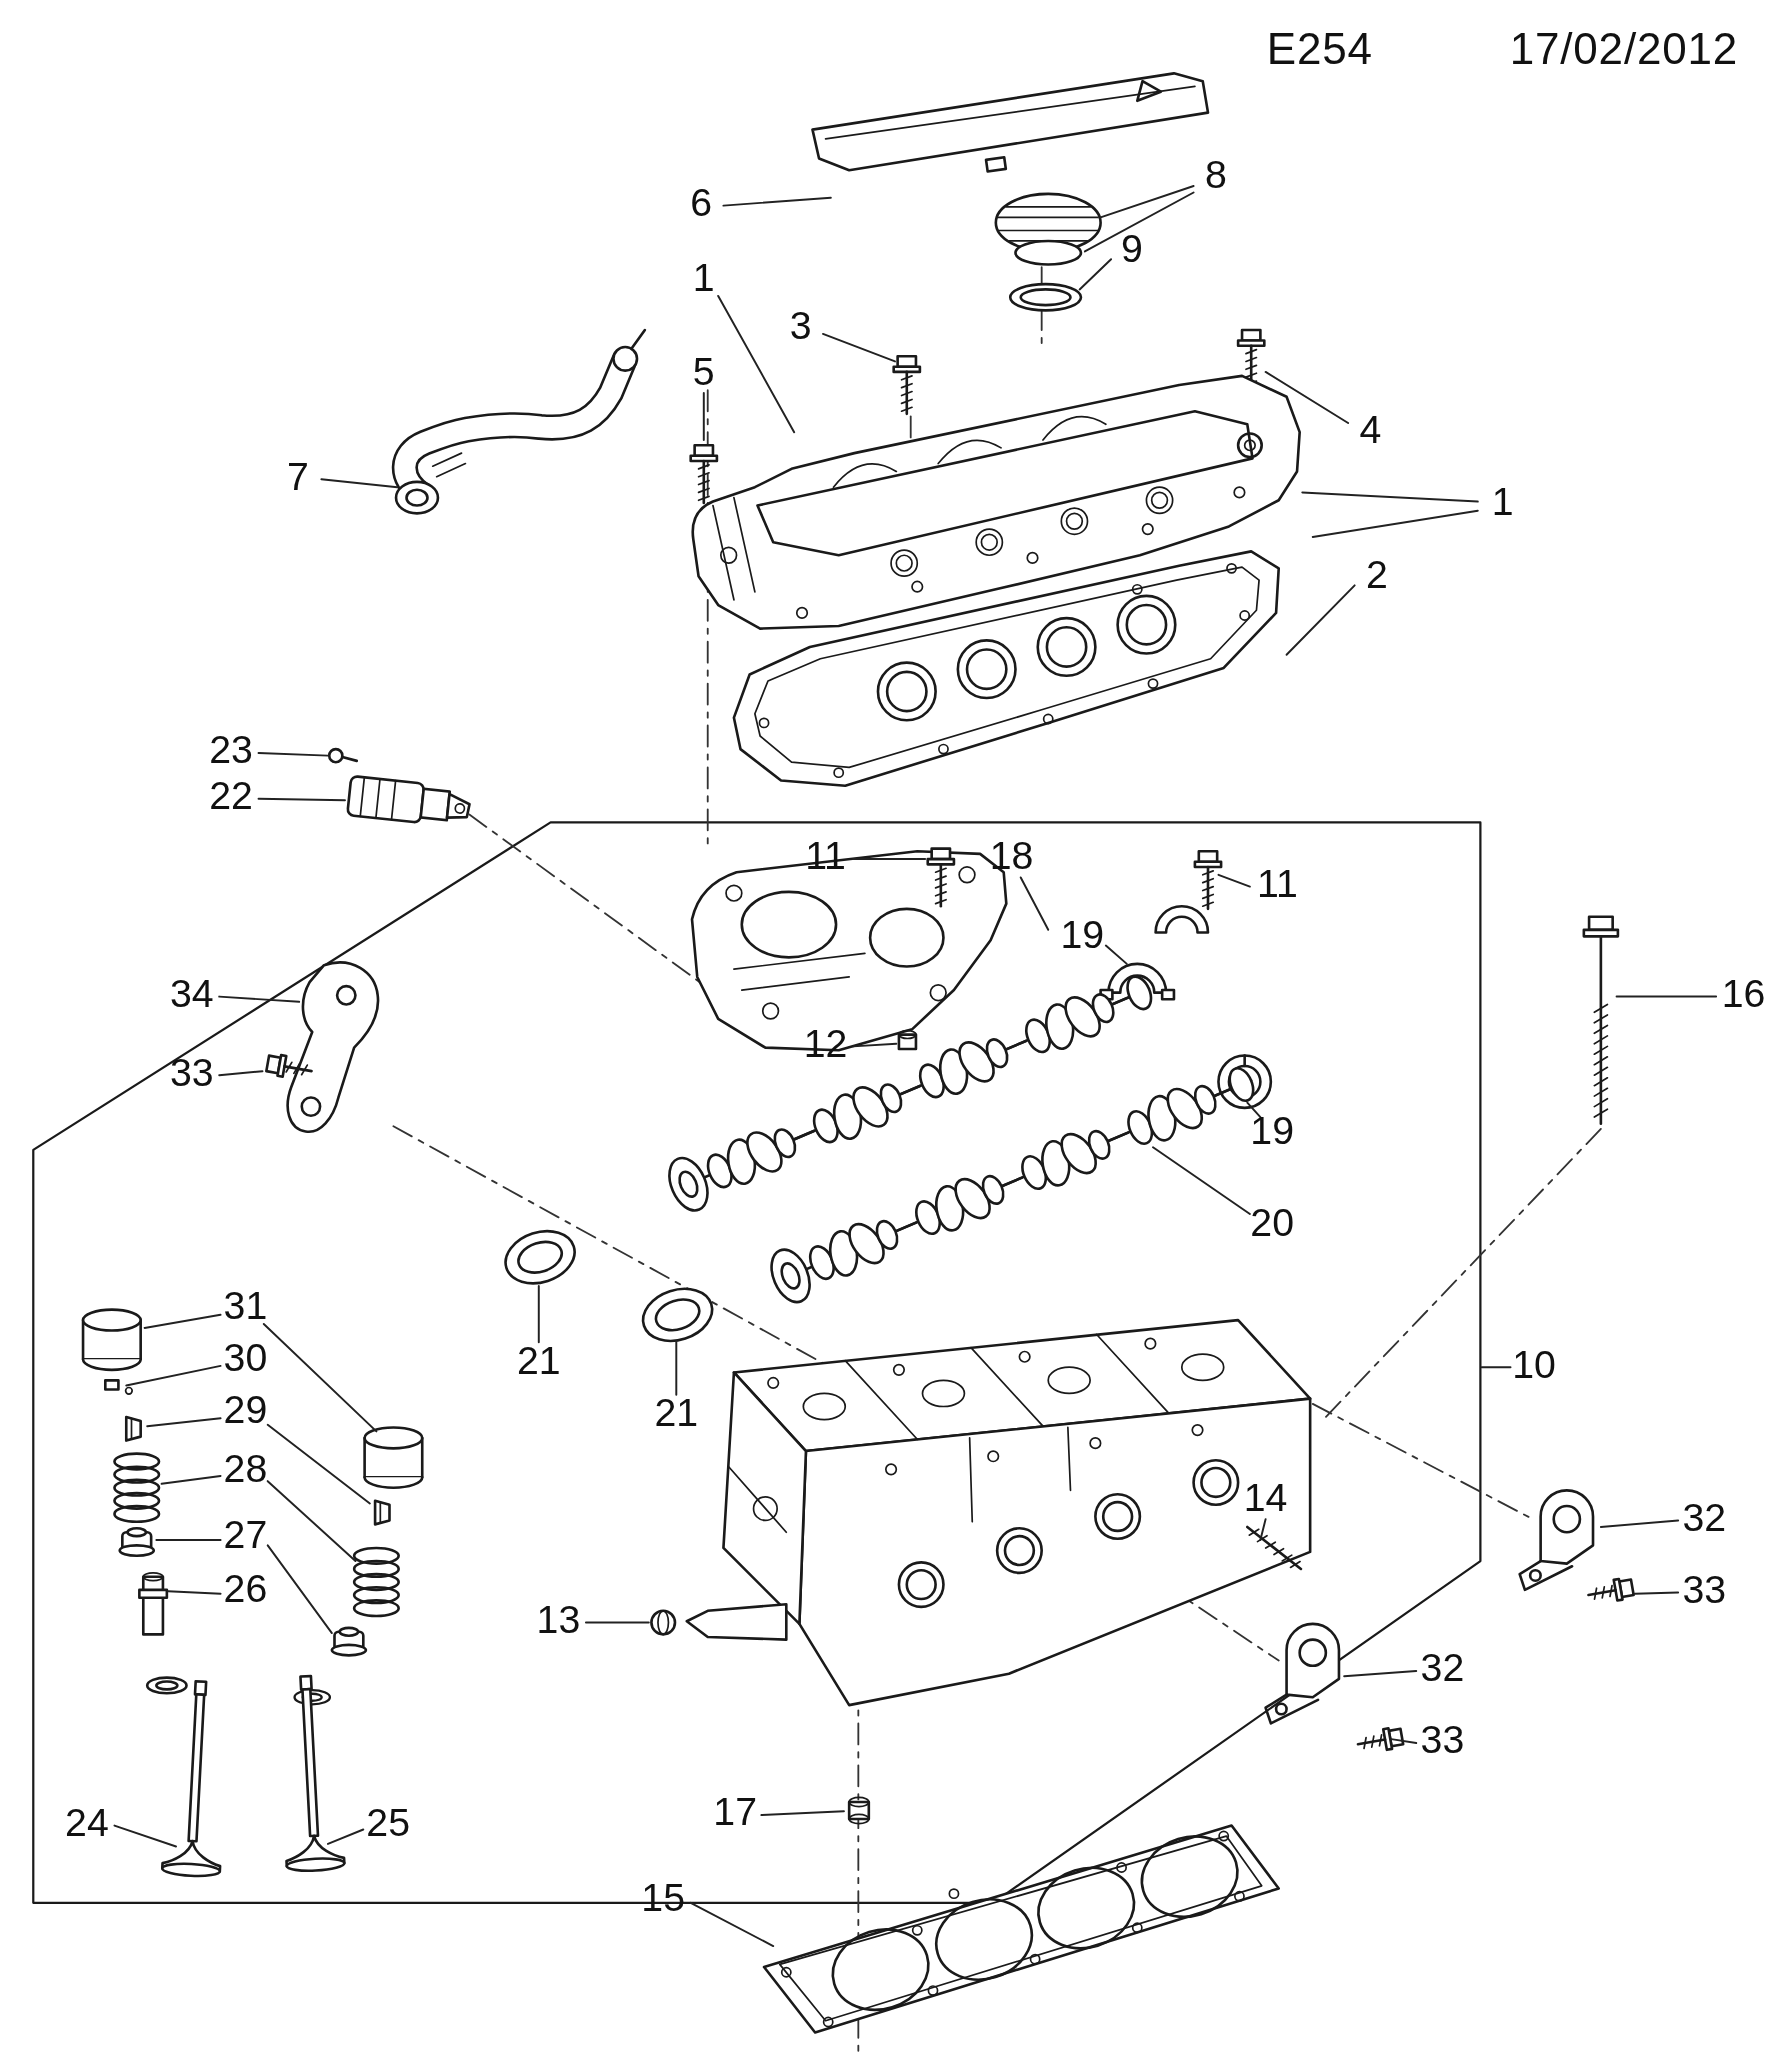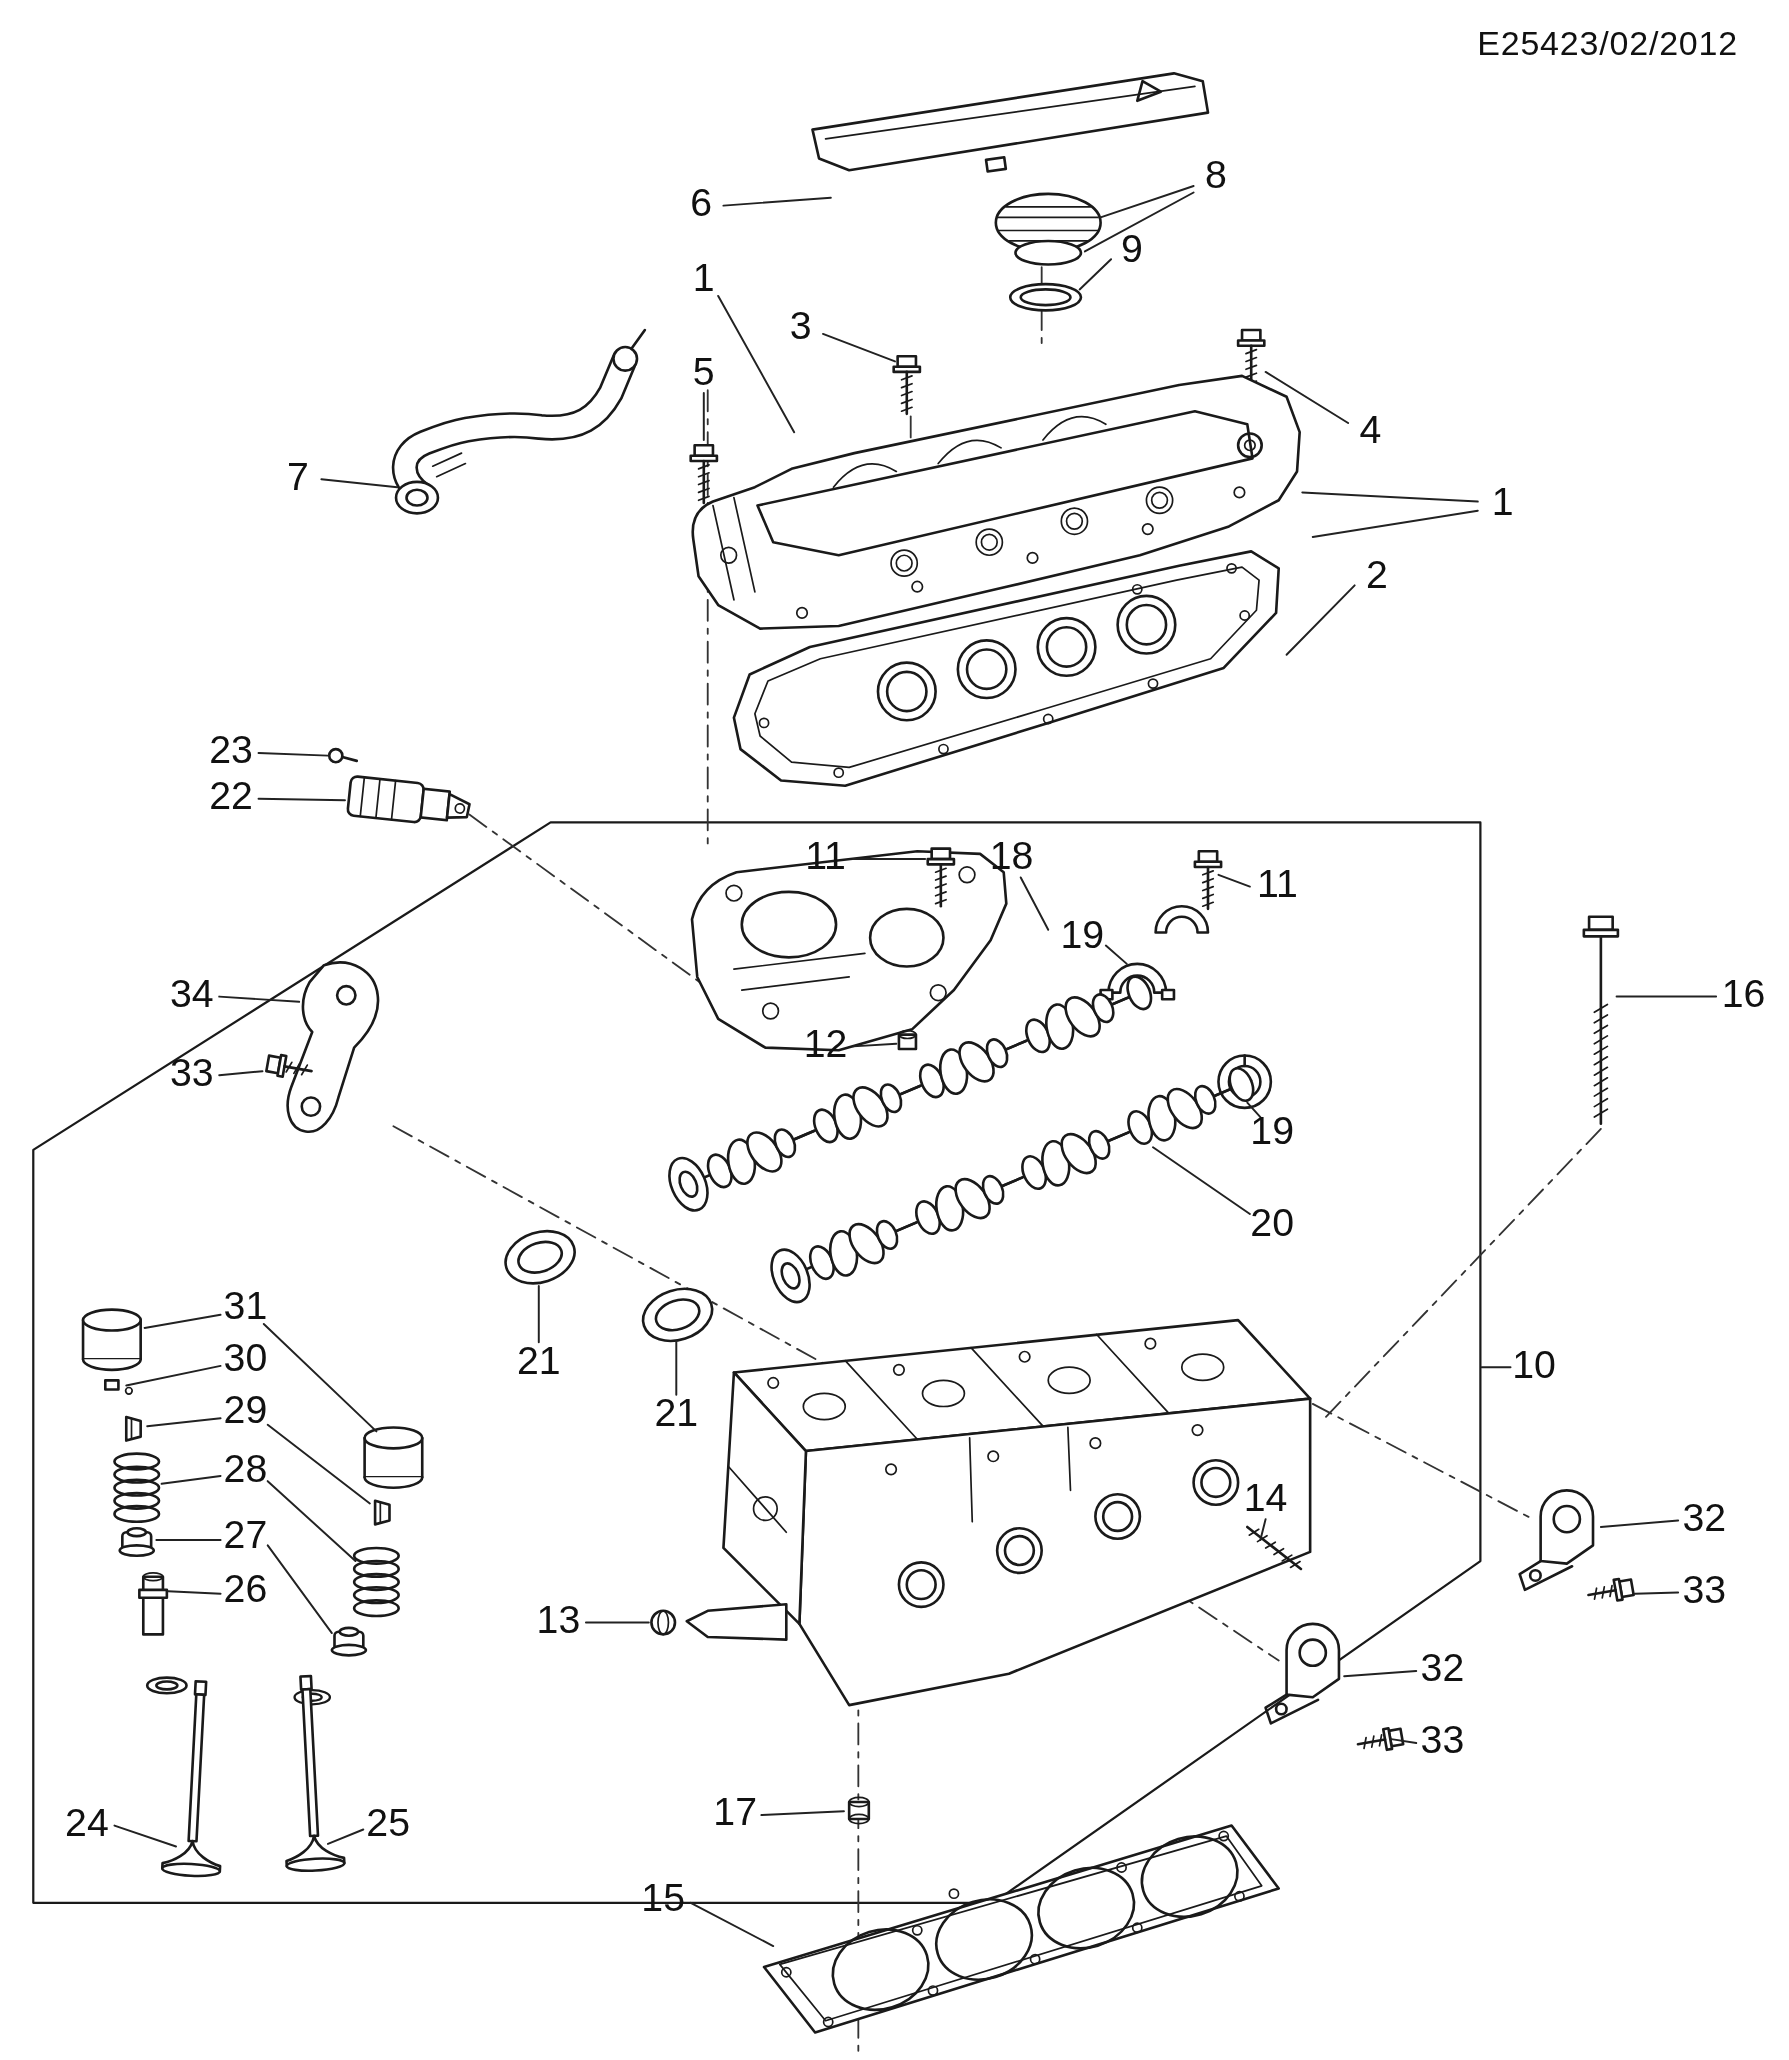--- a/index.html
+++ b/index.html
@@ -1,33 +1,33 @@
 <!DOCTYPE html>
 <html style="font-size:13px"><head>
 <meta charset="utf-8">
 <style>
   html,body{margin:0;padding:0;background:#ffffff;}
   .page{position:relative;width:1790px;height:2060px;background:#fff;font-family:"Liberation Sans",sans-serif;overflow:hidden;}
-  .header{position:absolute;top:24px;right:52px;display:flex;font-size:34px;color:#111;letter-spacing:0.8px;align-items:center;}
+  .header{position:absolute;top:24px;right:52px;display:flex;gap:137px;font-size:44px;color:#111;letter-spacing:0.8px;align-items:center;}
   #diagram{position:absolute;left:0;top:0;width:1790px;height:2060px;stroke-linecap:round;stroke-linejoin:round;}
   #diagram .p{stroke:#1a1a1a;stroke-width:2;fill:#ffffff;}
   #diagram .l{stroke:#1a1a1a;stroke-width:2;fill:none;}
   #diagram .t{stroke:#1a1a1a;stroke-width:1.3;fill:none;}
   #diagram .leader{stroke:#222;stroke-width:1.5;fill:none;}
   #diagram .cdash{stroke:#333;stroke-width:1.4;fill:none;stroke-dasharray:16 6 4 6;}
   #diagram .border{stroke:#1a1a1a;stroke-width:1.7;fill:none;}
   #diagram text.callout{font-family:"Liberation Sans",sans-serif;font-size:30px;fill:#111;text-anchor:middle;dominant-baseline:middle;stroke:none;}
 </style>
 </head>
 <body>
 
 <div class="page">
   <div class="header">
     <span>E254</span>
-    <span>23/02/2012</span>
+    <span>17/02/2012</span>
   </div>
 
   <svg id="diagram" viewBox="0 0 1366 1573">
     <defs>
       <g id="boltV" class="p">
         <rect x="-7" y="0" width="14" height="8"></rect>
         <rect x="-10" y="8" width="20" height="4"></rect>
         <line x1="0" y1="12" x2="0" y2="44" class="l"></line>
         <line x1="-4" y1="18" x2="4" y2="15" class="t"></line>
         <line x1="-4" y1="24" x2="4" y2="21" class="t"></line>

